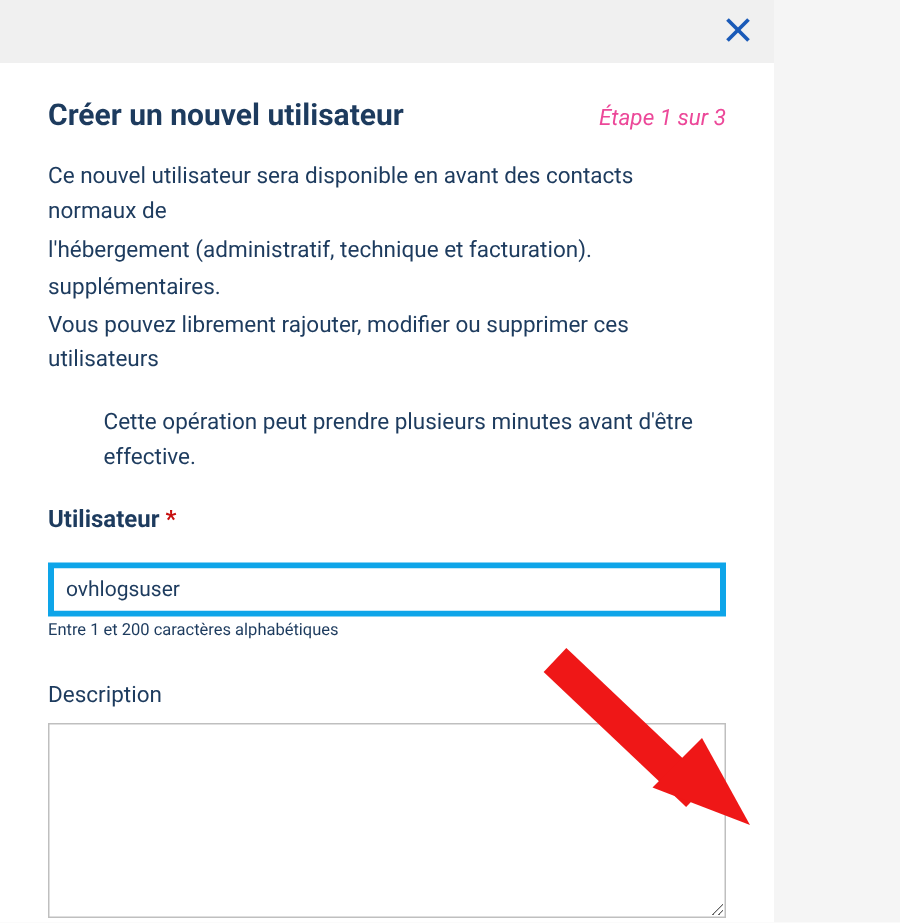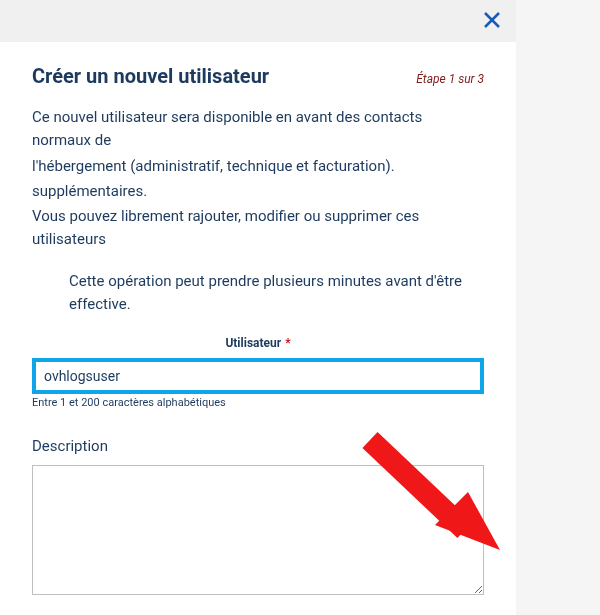--- a/index.html
+++ b/index.html
@@ -46,48 +46,47 @@
       justify-content: space-between;
       align-items: baseline;
       margin-bottom: 18px;
     }
     .title {
       font-size: 20px;
       font-weight: 700;
       color: #1d3b5e;
     }
     .step {
-      font-size: 12px;
+      font-size: 15px;
       font-style: italic;
-      color: #7f1d1d;
+      color: #ec4899;
     }
     .description {
       font-size: 15px;
       color: #1d3b5e;
       line-height: 1.55;
       margin-bottom: 18px;
     }
     .description p {
       margin-bottom: 2px;
     }
     .note {
       font-size: 15px;
       color: #1d3b5e;
       line-height: 1.55;
       margin-bottom: 20px;
       margin-left: 37px;
     }
     .field-label {
-      font-size: 12px;
-      font-weight: 700;
-      color: #1d3b5e;
-      margin-bottom: 8px;
+      font-size: 16px;
+      font-weight: 700;
+      color: #1d3b5e;
+      margin-bottom: 20px;
       display: flex;
       align-items: center;
-      justify-content: center;
     }
     .required {
       color: #c70f0f;
       margin-left: 4px;
     }
     .input-highlight {
       border: 4px solid #0ea5e9;
       padding: 0;
       margin-bottom: 2px;
     }

